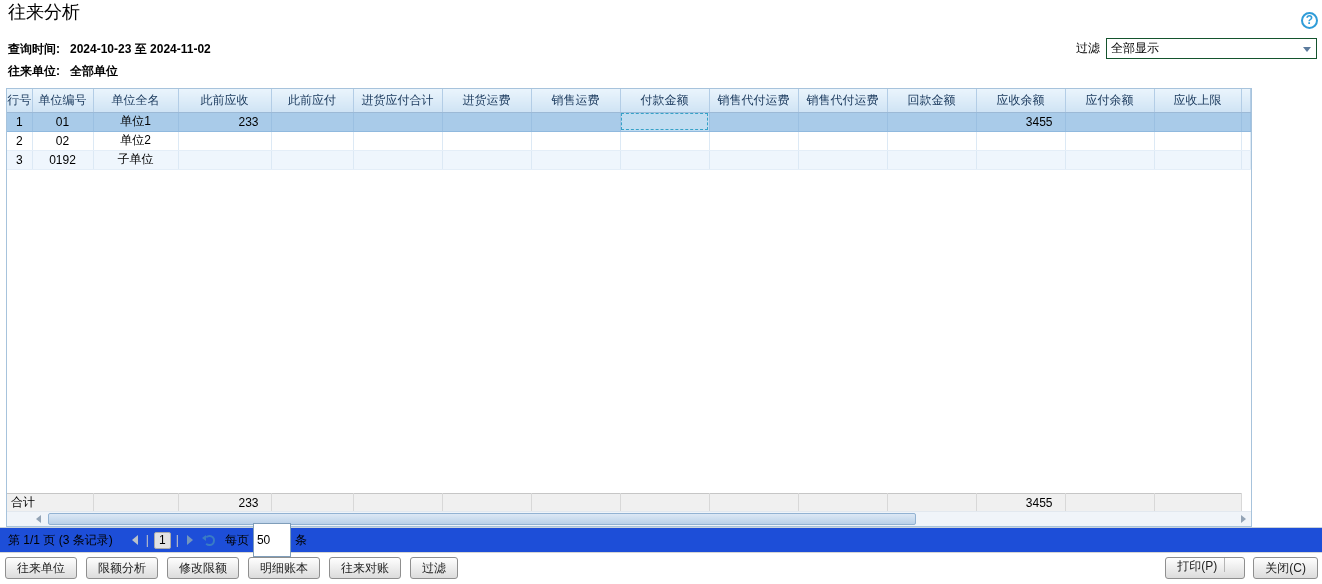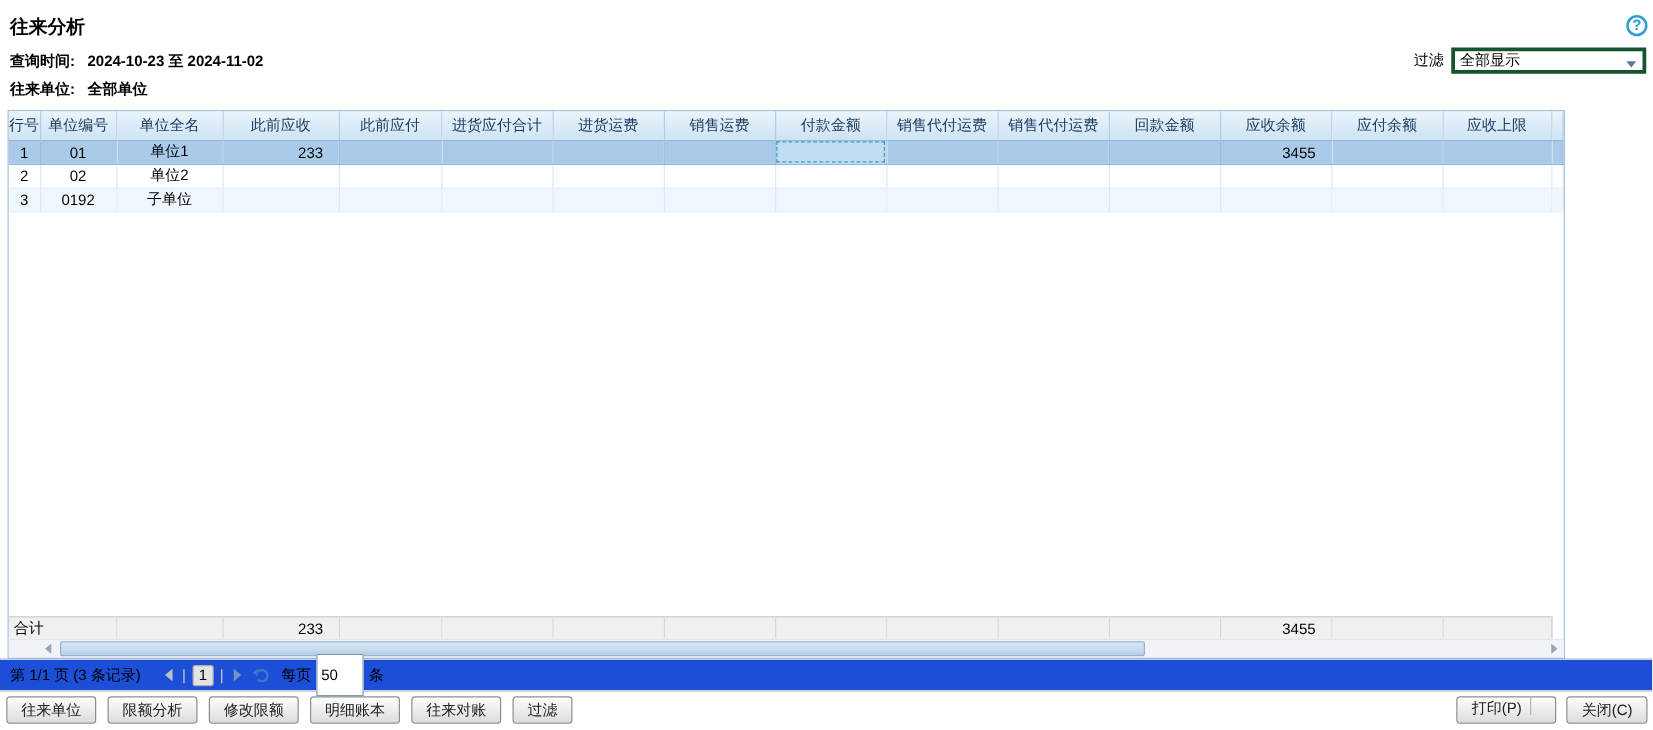--- a/index.html
+++ b/index.html
@@ -3,36 +3,36 @@
 <meta charset="utf-8">
 <style>
   * { margin:0; padding:0; box-sizing:border-box; }
   html,body { background:#fff; }
   #app {
     position:relative; width:1322px; height:584px; background:#fff;
     font-family:"Liberation Sans", sans-serif; font-size:12px; color:#000;
     overflow:hidden;
   }
   
-  .page-title { position:absolute; left:8px; top:12px; font-size:15px; font-weight:bold; }
+  .page-title { position:absolute; left:8px; top:0; font-size:18px; font-weight:normal; }
   .info-line { position:absolute; left:8px; font-weight:bold; }
   .info-line .lbl { margin-right:10px; }
   .line-time { top:41px; }
   .line-partner { top:63px; }
   .help-icon {
     position:absolute; left:1301px; top:12px; width:17px; height:17px;
     border:2px solid #2f9cd8; border-radius:50%; color:#2f9cd8;
     font-weight:bold; font-size:12px; text-align:center; line-height:13px;
     cursor:pointer;
   }
   .filter-wrap { position:absolute; top:38px; right:5px; display:flex; align-items:center; }
   .filter-wrap .flt-lbl { margin-right:6px; }
   .select-box {
-    position:relative; width:156px; height:21px; background:#fff;
-    border:3px solid #14532d; display:flex; align-items:center; padding:0 18px 0 4px;
+    position:relative; width:211px; height:21px; background:#fff;
+    border:1px solid #14532d; display:flex; align-items:center; padding:0 18px 0 4px;
     cursor:pointer;
   }
   .chevron-down {
     position:absolute; right:5px; top:8px; width:0; height:0;
     border-left:4px solid transparent; border-right:4px solid transparent;
     border-top:5px solid #5c7b9d;
   }
   
   .grid-box {
     position:absolute; left:6px; top:88px; width:1246px; height:439px;

